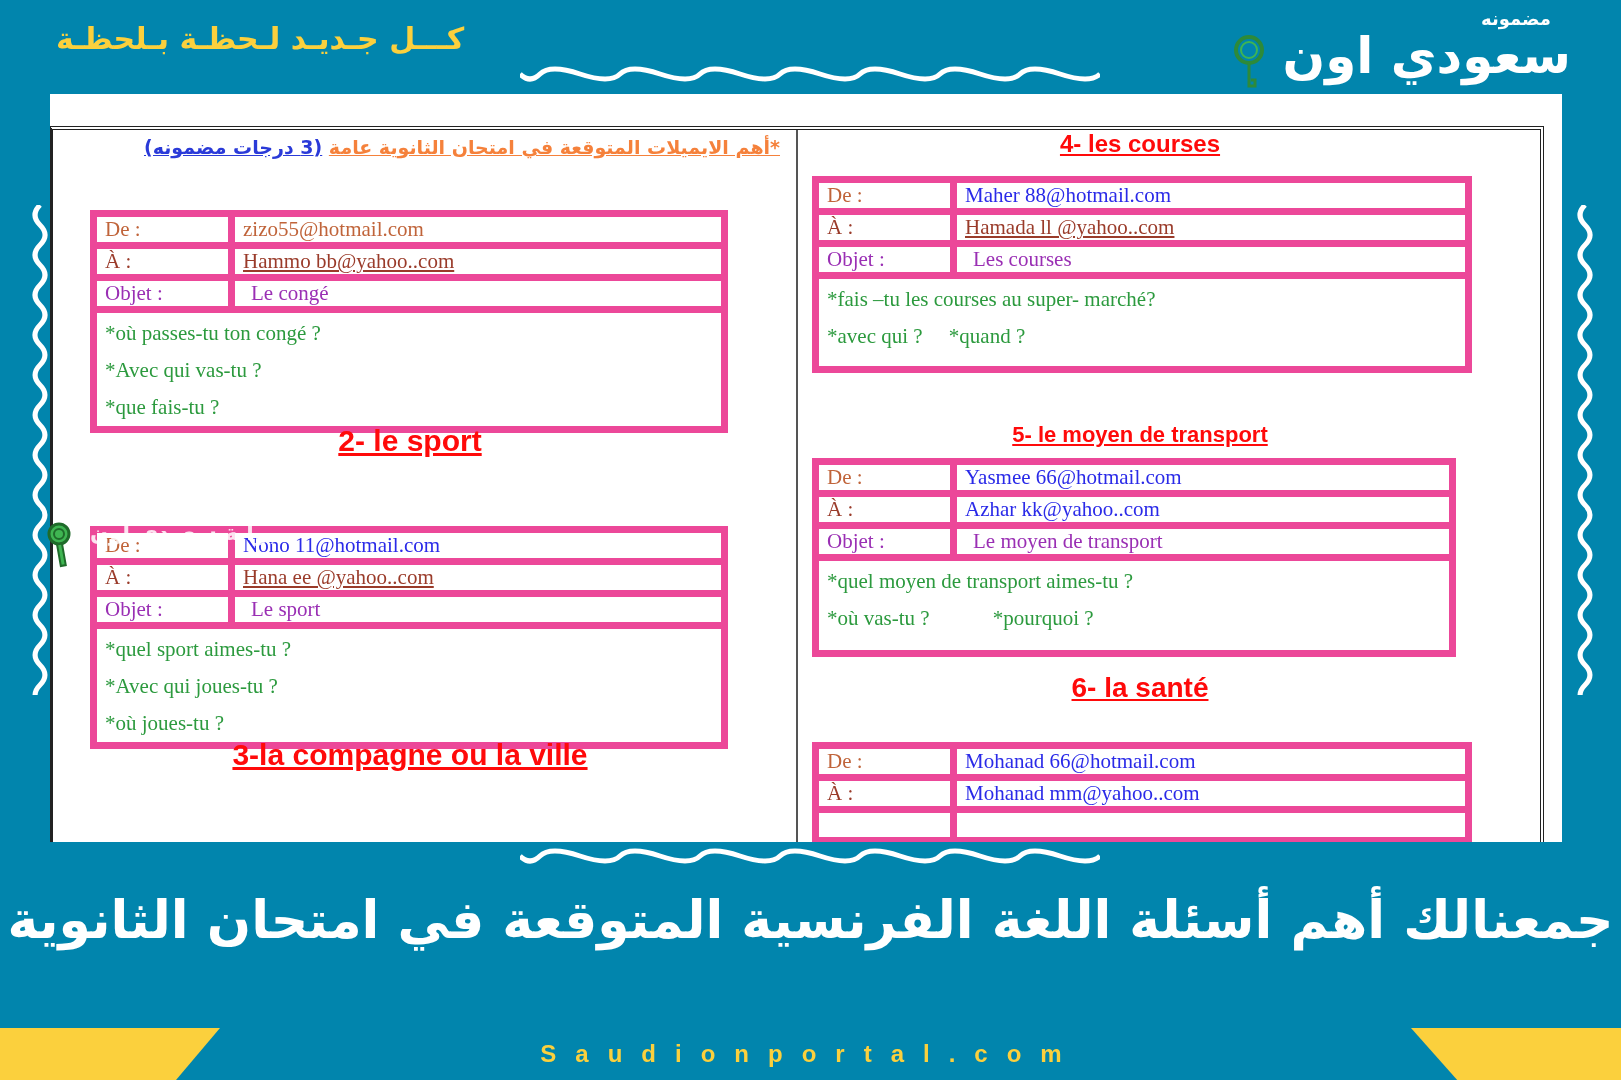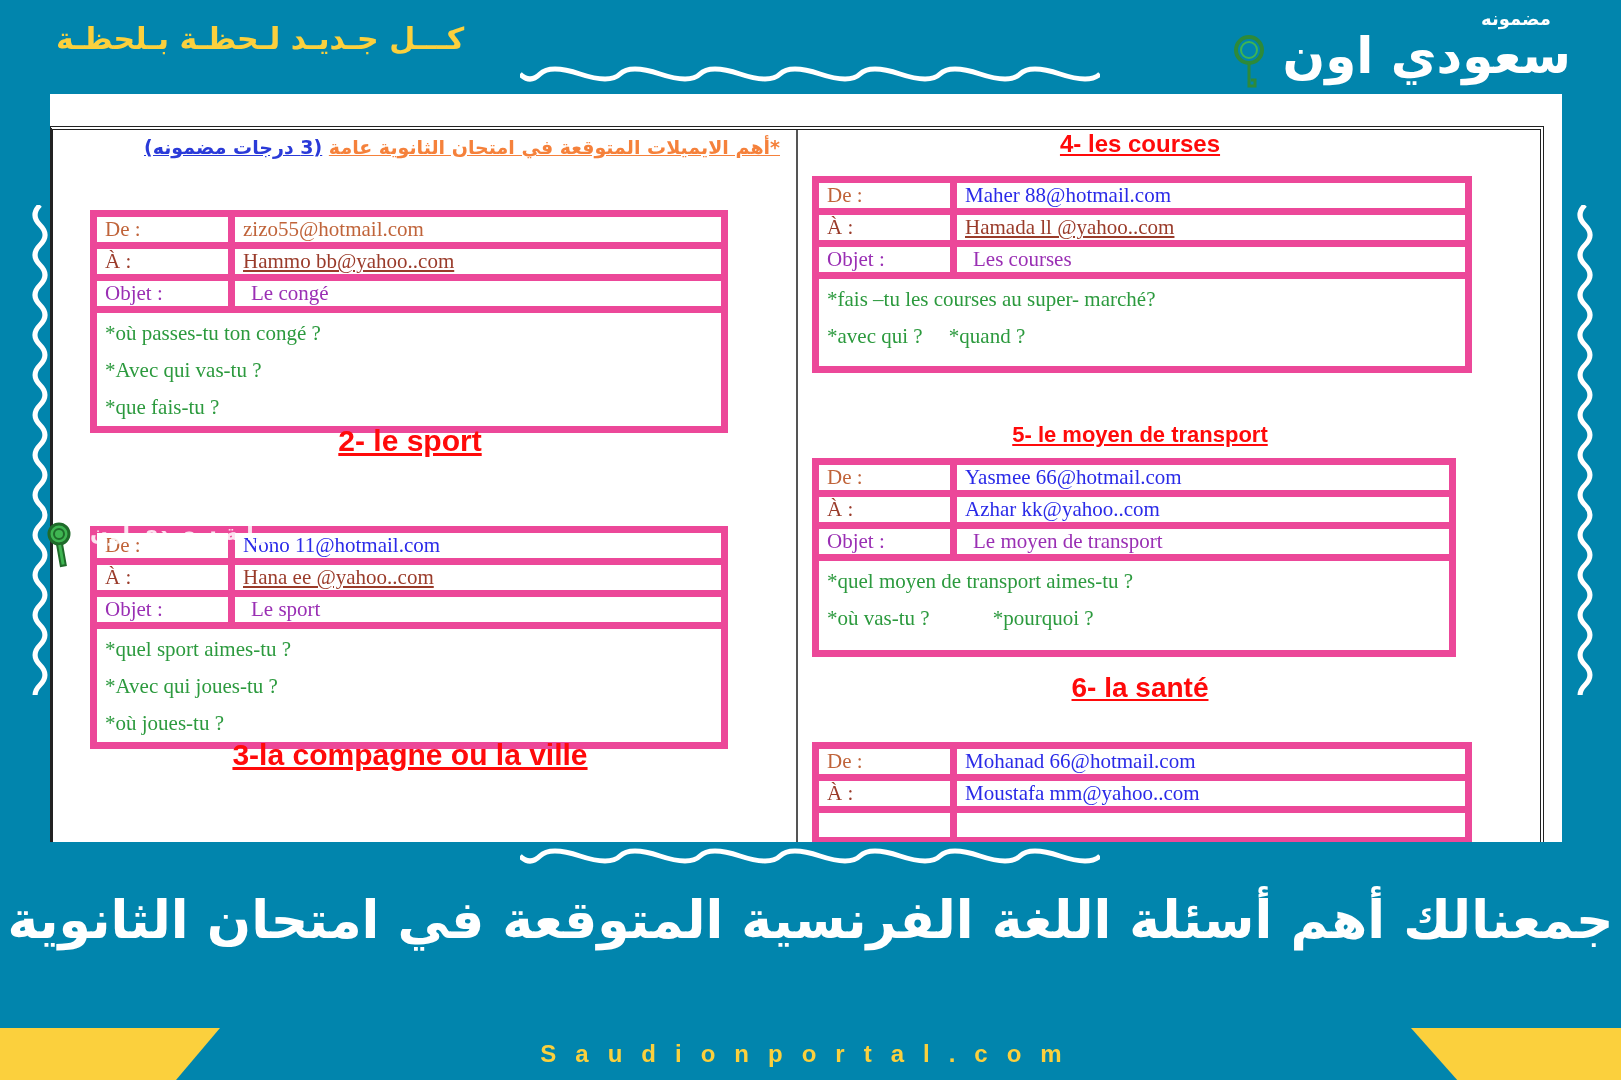--- a/index.html
+++ b/index.html
@@ -205,21 +205,21 @@
 
   <div class="sec-title" style="left:980px; top:578px; width:220px; font-size:28px;">6- la santé</div>
   <table class="mail" style="left:762px; top:648px; width:660px;">
     <tbody>
         <tr>
           <td class="lbl lbl-de">De :</td>
           <td class="val-blue">Mohanad 66@hotmail.com</td>
         </tr>
     <tr>
           <td class="lbl lbl-a">À :</td>
-          <td class="val-blue">Moustafa mm@yahoo..com</td>
+          <td class="val-blue">Mohanad mm@yahoo..com</td>
         </tr>
     <tr>
           <td class="lbl" style="height:20px;"></td>
           <td></td>
         </tr>
   </tbody>
     </table>
 </div>
 
 <svg class="watermark-key" viewBox="0 0 26 48">

